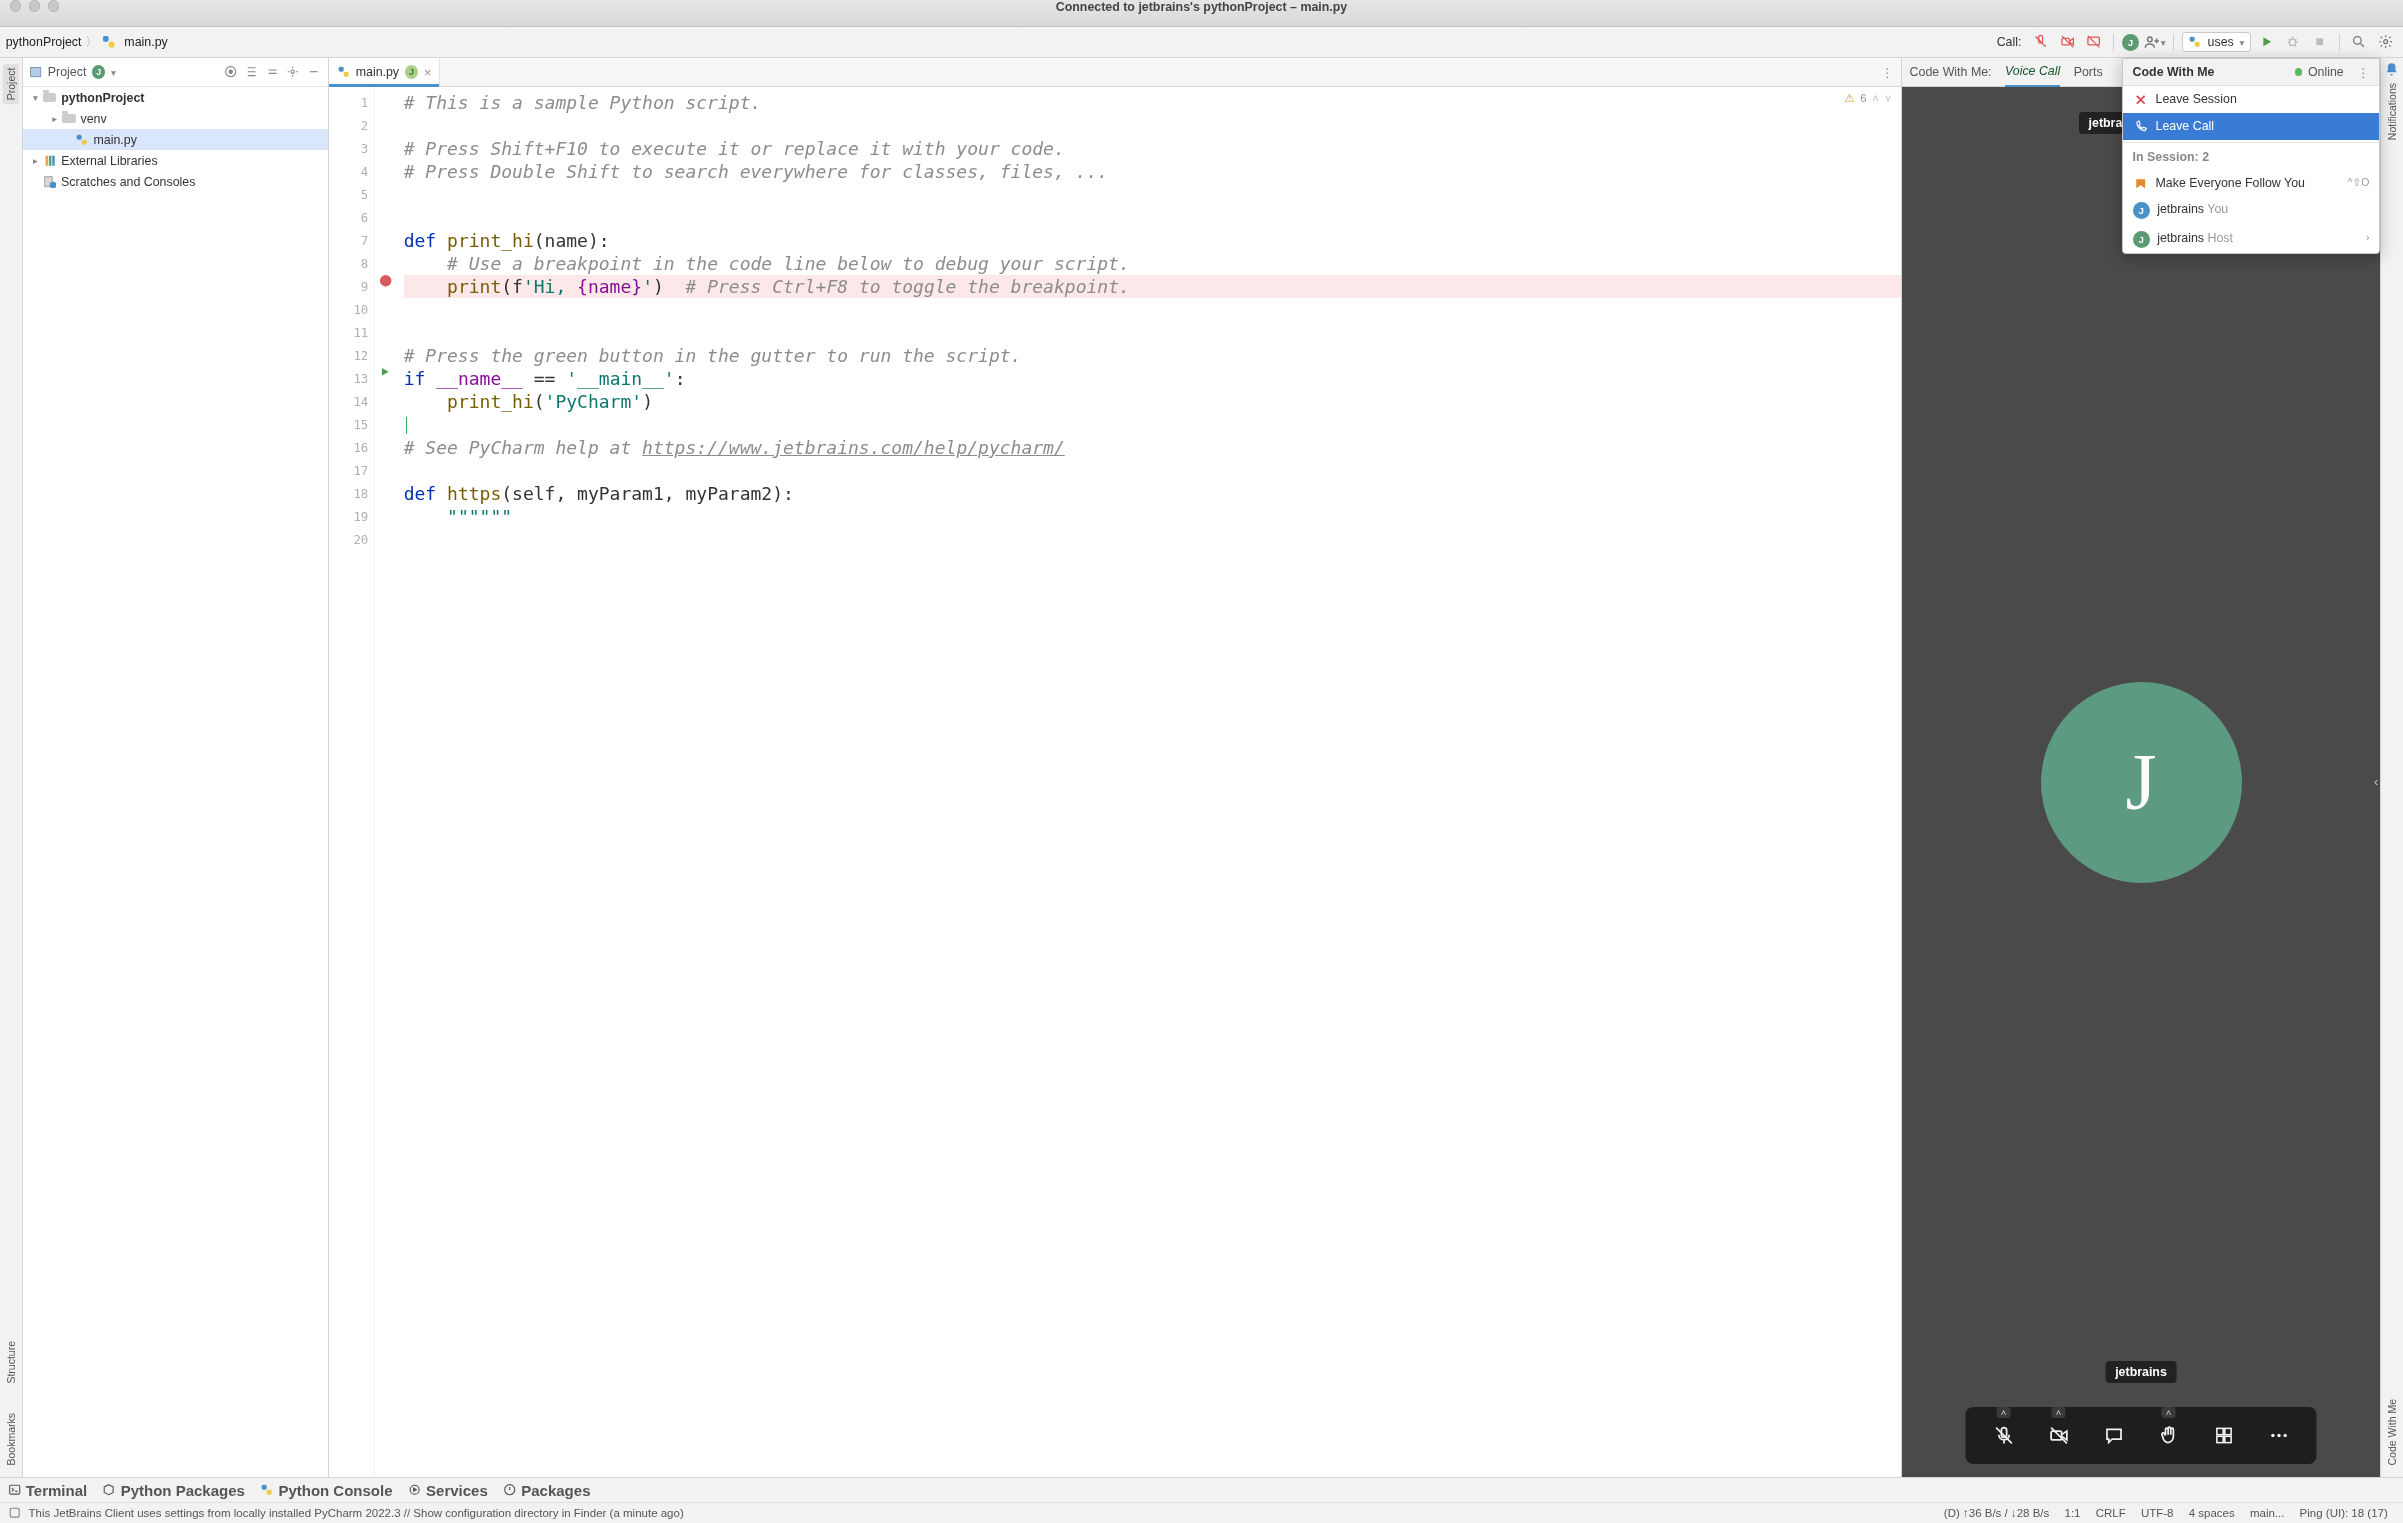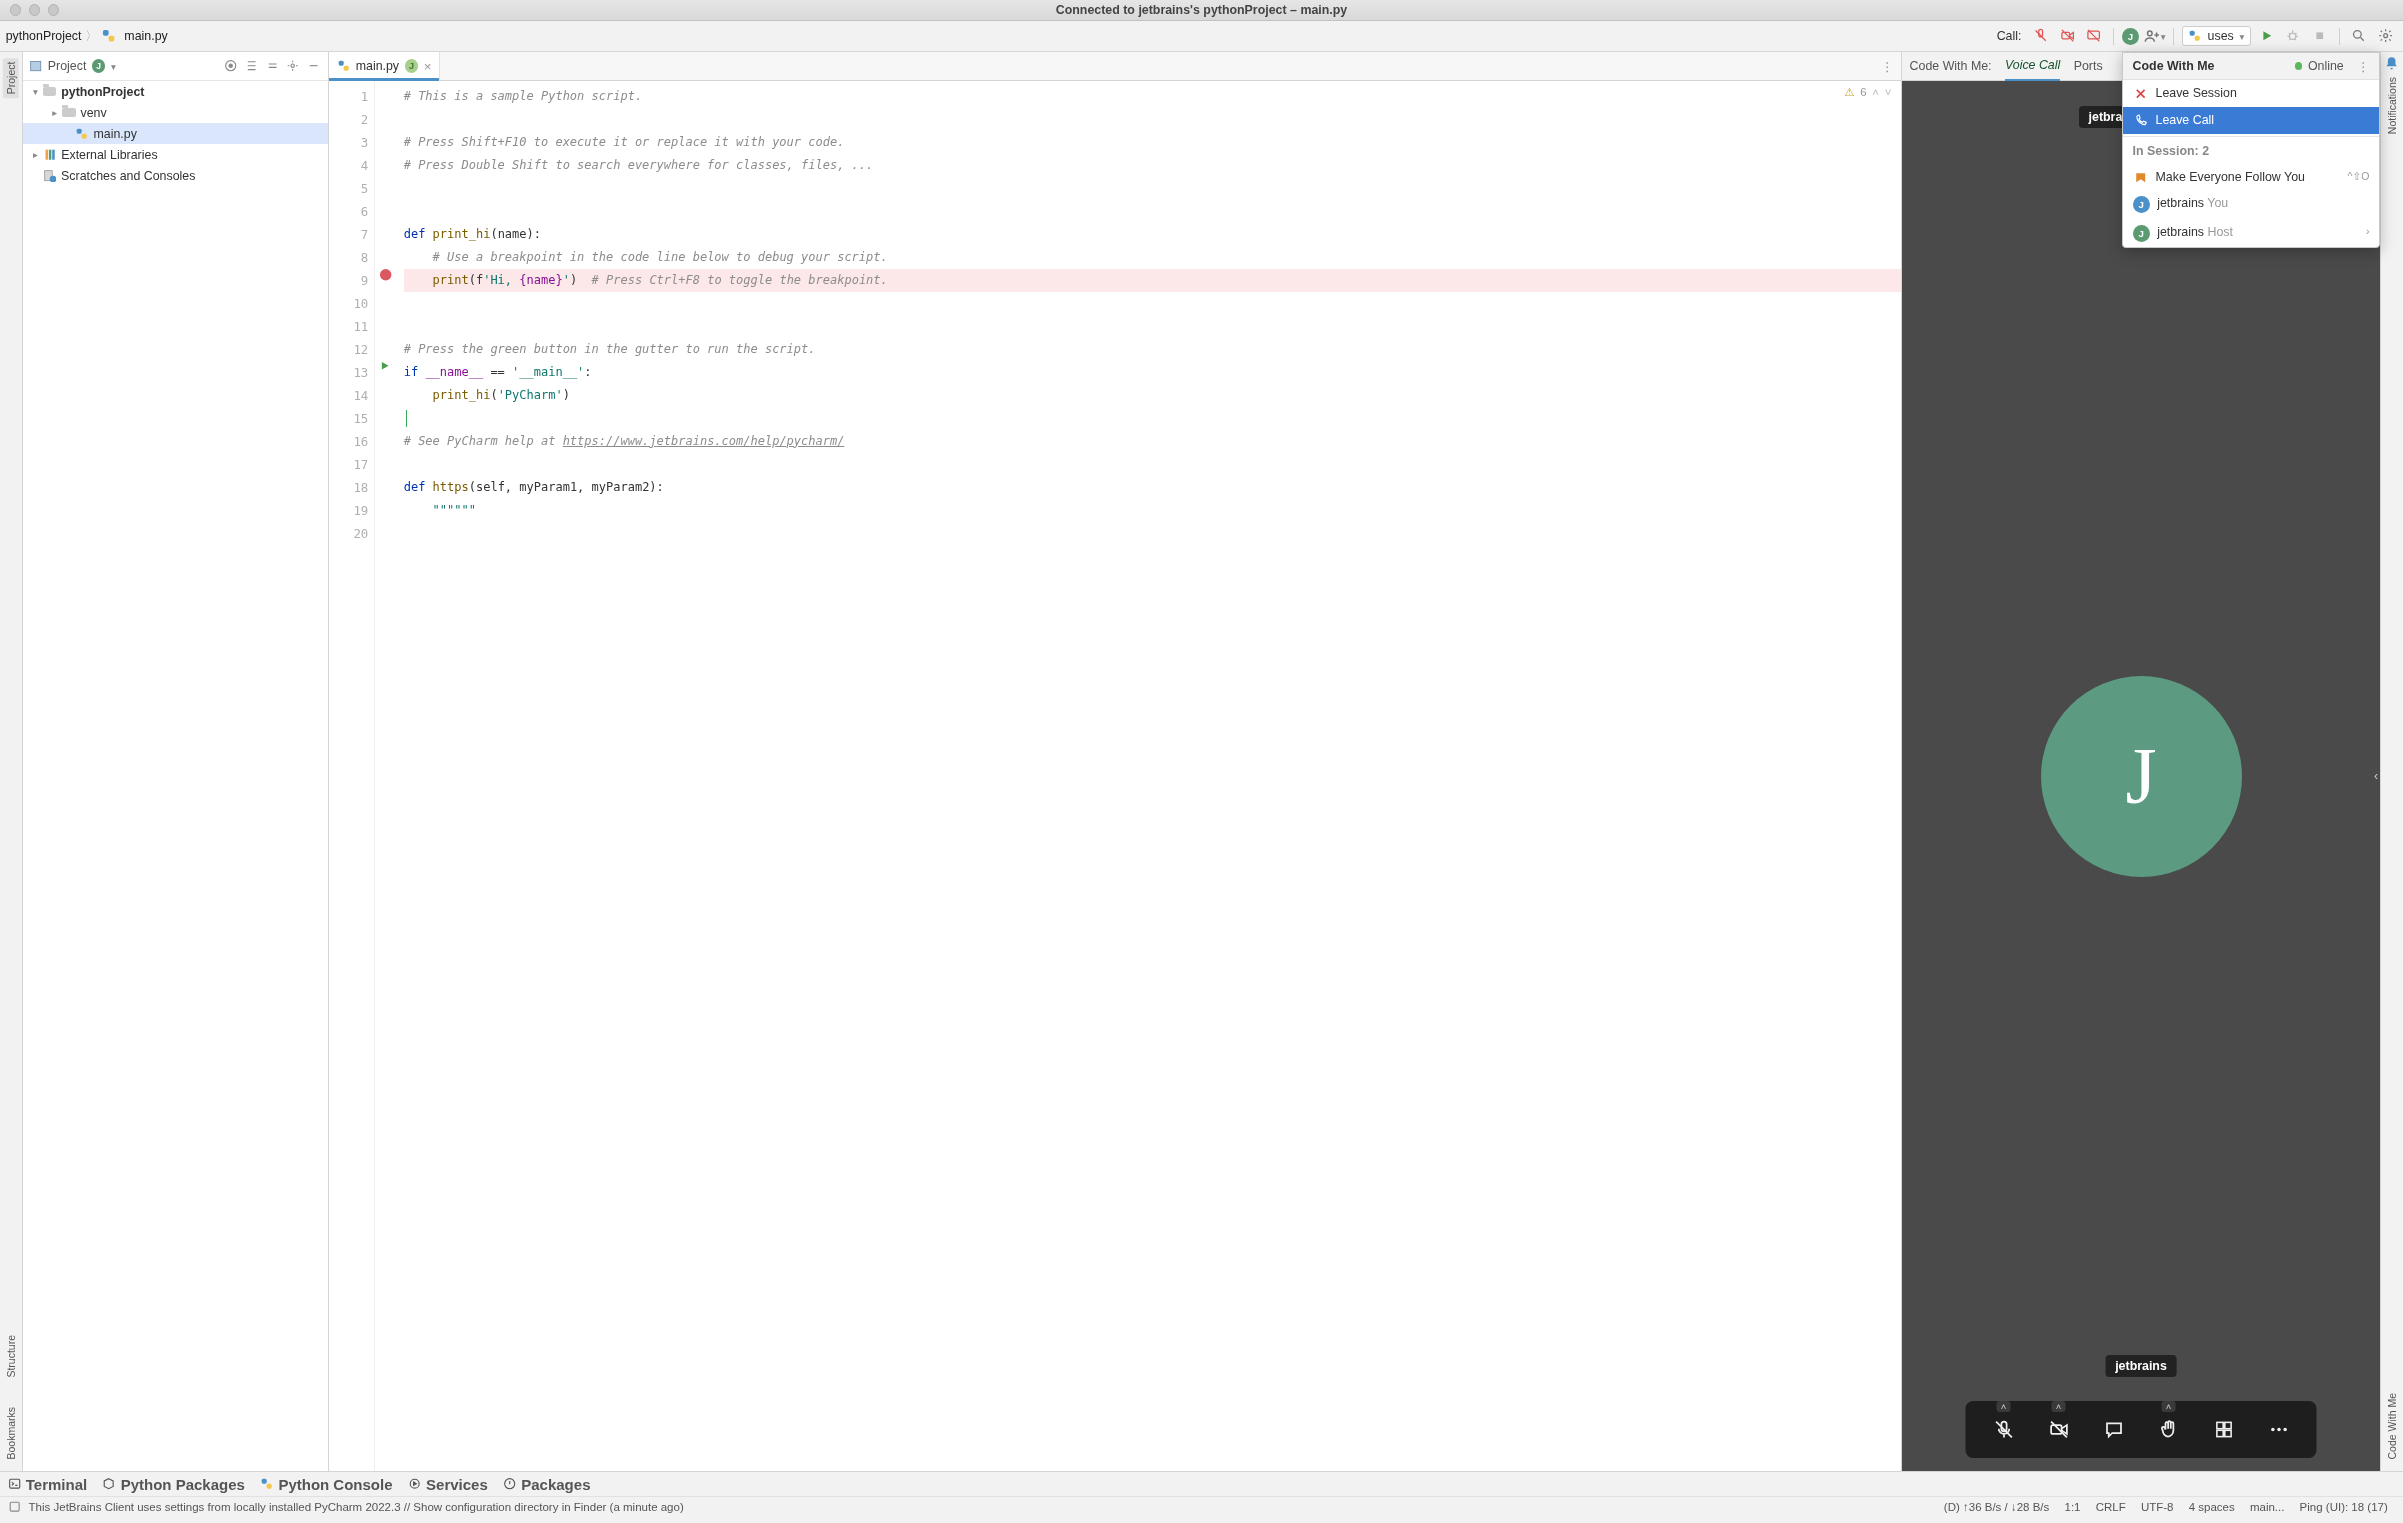--- a/index.html
+++ b/index.html
@@ -1,19 +1,19 @@
 <!DOCTYPE html>
 <html><head>
 <meta charset="utf-8">
 <style>
   * { box-sizing: border-box; margin: 0; padding: 0; }
   html, body { height: 100%; font-family: -apple-system, "Helvetica Neue", Arial, sans-serif; font-size: 12.4px; color: #333; background: #f2f2f2; }
 
   
-  .titlebar { height: 21px; background: linear-gradient(#e6e6e6, #d8d8d8); display:flex; align-items:center; border-bottom:1px solid #c2c2c2; position:relative; }
+  .titlebar { height: 27px; background: linear-gradient(#e6e6e6, #d8d8d8); display:flex; border-bottom:1px solid #c2c2c2; position:relative; }
   .traffic { display:flex; gap:7.6px; padding-left:9.6px; }
   .dot { width:11.5px; height:11.5px; border-radius:50%; background:#c8c8c8; border:1px solid #b3b3b3; }
   .titlebar .title { position:absolute; left:50%; transform:translateX(-50%); font-weight:600; color:#444; }
 
   
   .navbar { height:31px; background:#f2f2f2; border-bottom:1px solid #d5d5d5; display:flex; align-items:center; padding:0 5.7px; }
   .breadcrumbs { display:flex; align-items:center; gap:3.8px; }
   .crumb { font-weight:500; color:#222; }
   .crumb-sep { color:#aaa; }
   .py-icon { display:inline-flex; width:15.3px; height:15.3px; margin-right:3.8px; }
@@ -58,21 +58,21 @@
   .ed-tabs { height:29px; border-bottom:1px solid #d5d5d5; display:flex; align-items:center; background:#f7f7f7; }
   .ed-tab { height:29px; display:flex; align-items:center; padding:0 7.6px; border-right:1px solid #e2e2e2; background:#fff; gap:5.7px; position:relative; }
   .ed-tab::after{content:''; position:absolute; bottom:0; left:0; right:0; height:2.9px; background:#4a90c9; }
   .ed-tab .green-dot{ width:13.4px; height:13.4px; border-radius:50%; background:#a8d08d; color:#4a7a3a; font-size:9.6px; display:flex; align-items:center; justify-content:center; font-weight:bold;}
   .ed-tab .close{ color:#999; font-size:13.4px;}
   .ed-tabs .kebab{ margin-left:auto; padding:0 7.6px; color:#888; }
   .ed-body { flex:1; display:flex; overflow:hidden; position:relative; }
   .gutter-num { width:46px; background:#fff; color:#b0b0b0; font-family: "Menlo","Consolas",monospace; font-size:12.4px; text-align:right; padding:3.8px 5.7px 0 0; line-height:23px; border-right:1px solid #eee;}
   .gutter-mark { width:23px; background:#fff; position:relative; }
   .gutter-mark .mark{ position:absolute; left:3.8px; width:13.4px; height:13.4px; }
-  .code { flex:1; font-family:"Menlo","Consolas",monospace; font-size:12px; line-height:23px; padding:3.8px 0 0 5.7px; white-space:pre; overflow:hidden; color:#333; }
+  .code { flex:1; font-family:"Menlo","Consolas",monospace; font-size:18px; line-height:23px; padding:3.8px 0 0 5.7px; white-space:pre; overflow:hidden; color:#333; }
   .code .c{ color:#8c8c8c; font-style:italic; }
   .code .k{ color:#0033b3; }
   .code .fn{ color:#7a5c00; }
   .code .s{ color:#0f766e; }
   .code .nm{ color:#871094; }
   .code .lnk{ text-decoration:underline; }
   .bp-line{ background:#fce8e8; display:inline-block; min-width:100%;}
   .cursor-line::after{ content:''; display:inline-block; width:1px; height:17px; background:#36a85a; vertical-align:middle; margin-left:1.9px;}
   .ed-overlay-info { position:absolute; top:3.8px; right:9.6px; display:flex; align-items:center; gap:5.7px; color:#999; font-size:11.5px;}
   .ed-overlay-info .warn{ color:#c9a227; }

